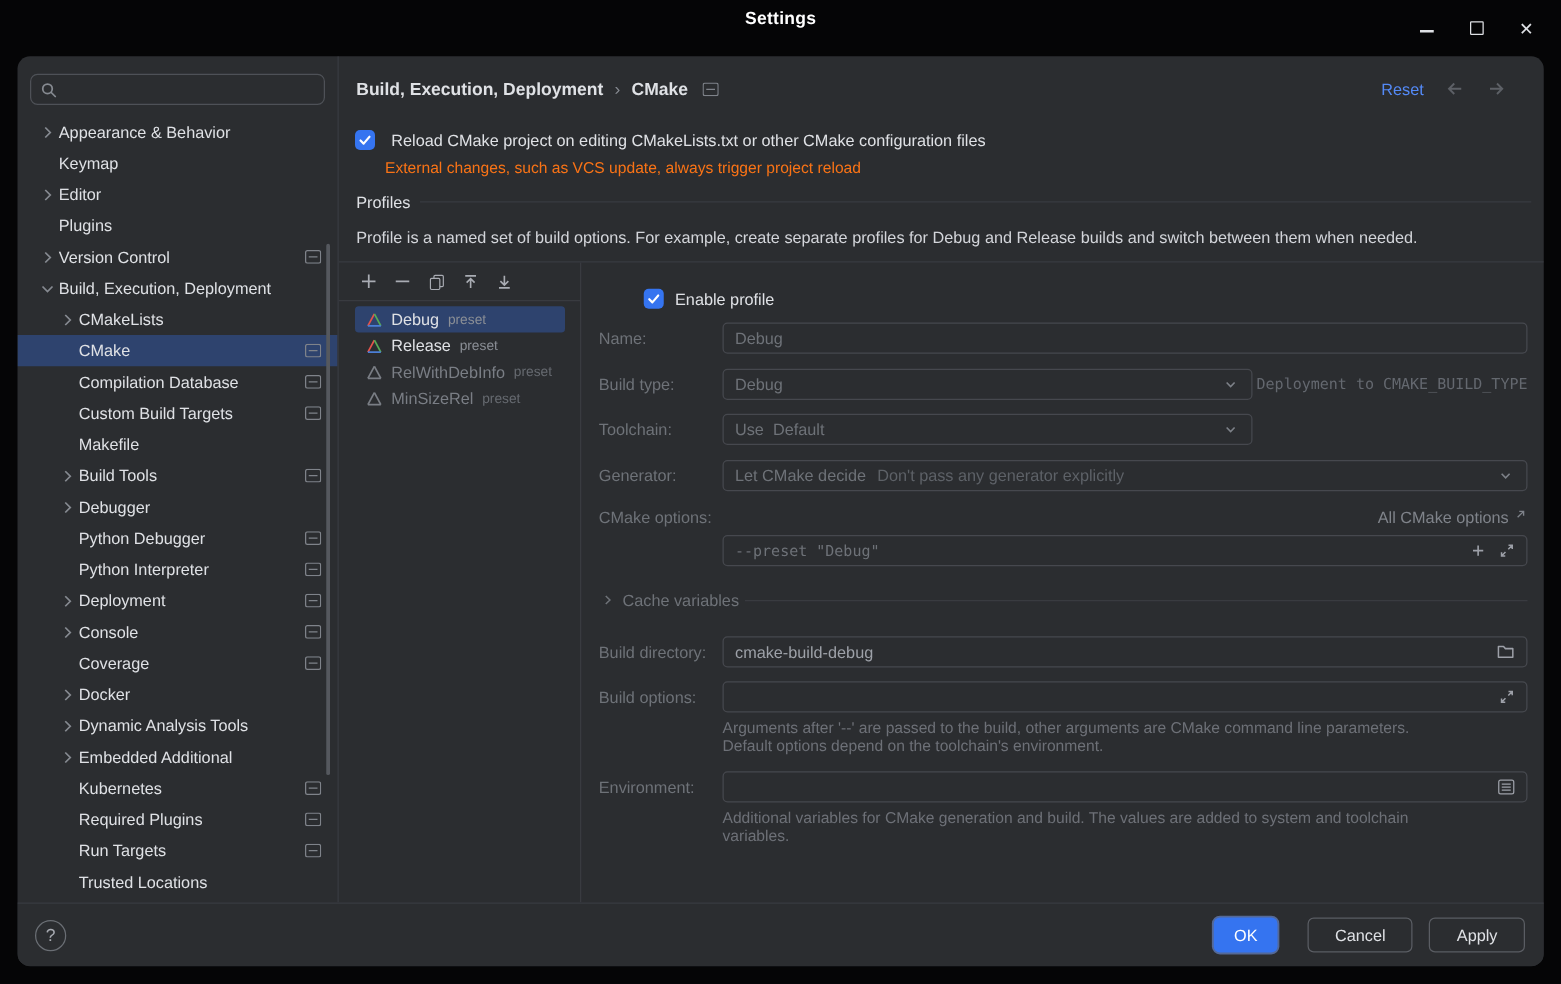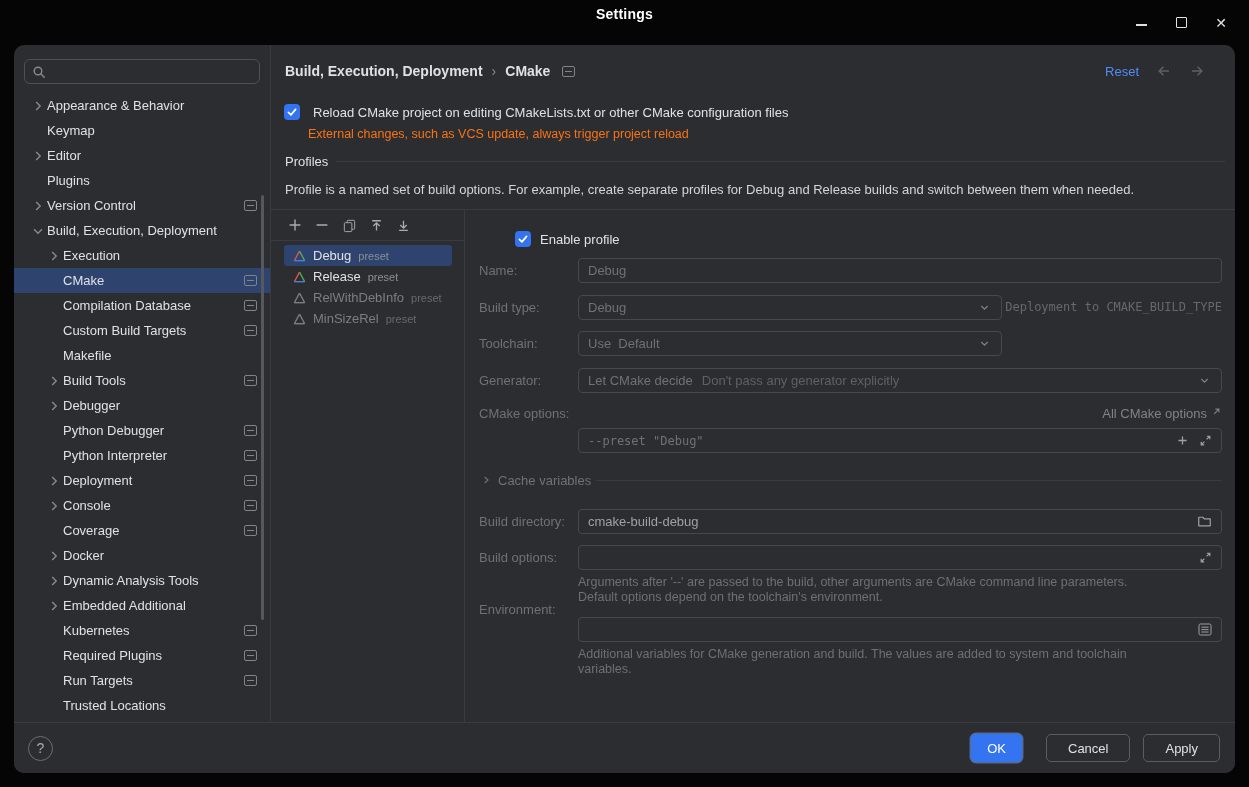--- a/index.html
+++ b/index.html
@@ -171,21 +171,21 @@
               </svg>
             </span>
             <span class="tree-label">Build, Execution, Deployment</span>
           </div>
           <div class="tree-item lvl1">
             <span class="chev">
               <svg width="16" height="16" viewBox="0 0 16 16" fill="none">
                 <path d="M6.2 4 L10.2 8 L6.2 12" stroke="#868a91" stroke-width="1.4"></path>
               </svg>
             </span>
-            <span class="tree-label">Execution</span>
+            <span class="tree-label">CMakeLists</span>
           </div>
           <div class="tree-item lvl1 selected">
             <span class="chev"></span>
             <span class="tree-label">CMake</span>
             <span class="badge">
               <svg width="13" height="11" viewBox="0 0 13 11" fill="none">
                 <rect x="0.5" y="0.5" width="12" height="10" rx="1.5" stroke="#7f838a"></rect>
                 <line x1="3" y1="5.5" x2="10" y2="5.5" stroke="#7f838a"></line>
               </svg>
             </span>
@@ -581,21 +581,21 @@
               <span style="display:inline-flex;">
                 <svg width="13" height="13" viewBox="0 0 14 14" fill="none">
                     <path d="M8.4 2.4 H11.6 V5.6 M11.4 2.6 L8.2 5.8 M5.6 11.6 H2.4 V8.4 M2.6 11.4 L5.8 8.2" stroke="#9da0a8" stroke-width="1.3"></path>
                   </svg>
               </span>
             </span>
           </div>
           <div class="f-hint" style="top:365px">Arguments after '--' are passed to the build, other arguments are CMake command line parameters.</div>
           <div class="f-hint" style="top:380px">Default options depend on the toolchain's environment.</div>
 
-          <div class="f-label" style="top:392px">Environment:</div>
+          <div class="f-label" style="top:412px">Environment:</div>
           <div class="field" style="top:407px">
             <span class="f-val"></span>
             <span class="f-icons">
               <span style="display:inline-flex;">
                 <svg width="14" height="13" viewBox="0 0 14 13" fill="none">
                     <rect x="1" y="1" width="12" height="11" rx="1.5" stroke="#9da0a8"></rect>
                     <line x1="3.4" y1="4.2" x2="10.6" y2="4.2" stroke="#9da0a8"></line>
                     <line x1="3.4" y1="6.6" x2="10.6" y2="6.6" stroke="#9da0a8"></line>
                     <line x1="3.4" y1="9" x2="10.6" y2="9" stroke="#9da0a8"></line>
                   </svg>

